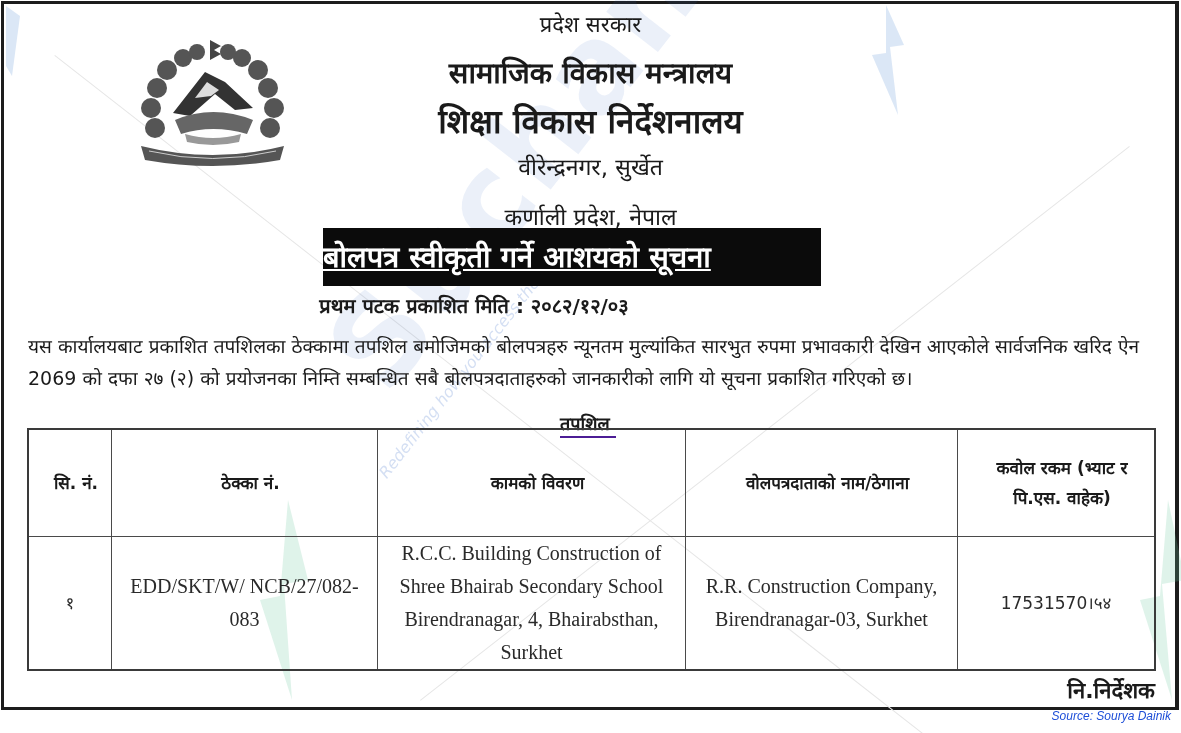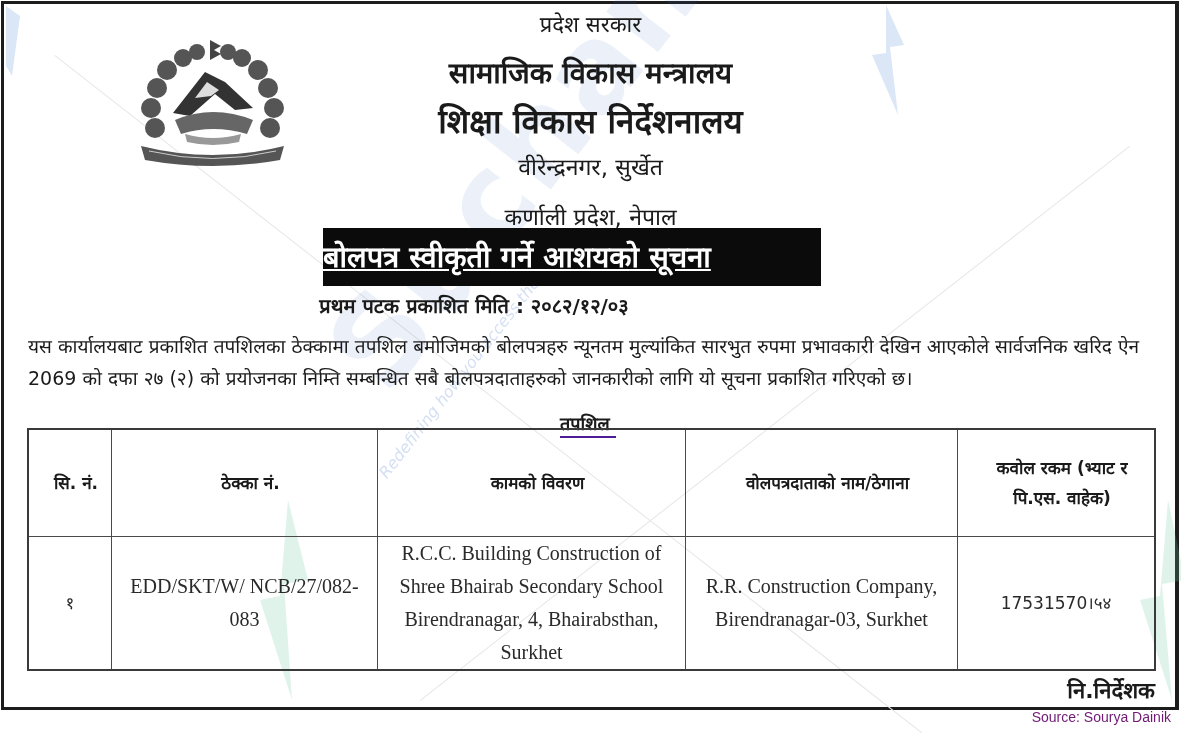--- a/index.html
+++ b/index.html
@@ -29,21 +29,21 @@
                     border-bottom: 2px solid #4c1d95; padding: 0 6px 1px 0; }
   table.tbl { position: absolute; left: 27px; top: 428px; width: 1129px; height: 238px;
               border-collapse: collapse; border: 2px solid #3a3a3a; }
   .tbl th, .tbl td { border: 1.5px solid #4a4a4a; text-align: center; vertical-align: middle; padding: 0 4px; }
   .tbl th { font-weight: bold; font-size: 17px; height: 106px; line-height: 30px; padding-left: 16px; }
   .tbl td { font-family: "Liberation Serif", serif; font-size: 20px; line-height: 33px; color: #2a2a2a; }
   .tbl td.dev { font-family: "DejaVu Sans", sans-serif; font-size: 17px; }
   .c1 { width: 62px; } .c2 { width: 245px; } .c3 { width: 287px; } .c4 { width: 251px; }
   .signature { position: absolute; right: 26px; top: 674px; font-size: 22px; font-weight: bold; }
   .source { position: absolute; right: 10px; top: 709px; font-family: "Liberation Sans", sans-serif;
-            font-size: 14px; color: #701a75; }
+            font-style: italic; font-size: 12px; color: #1d4ed8; }
 </style>
 </head>
 <body>
 
 <div class="frame"></div>
 
 <div class="wm-line" style="left:55px;top:55px;width:1400px;transform:rotate(38deg);"></div>
 <div class="wm-line" style="left:420px;top:700px;width:900px;transform:rotate(-38deg);"></div>
 <div class="wm-text">Suchana</div>
 <div class="wm-sub">Redefining how you access the news</div>

